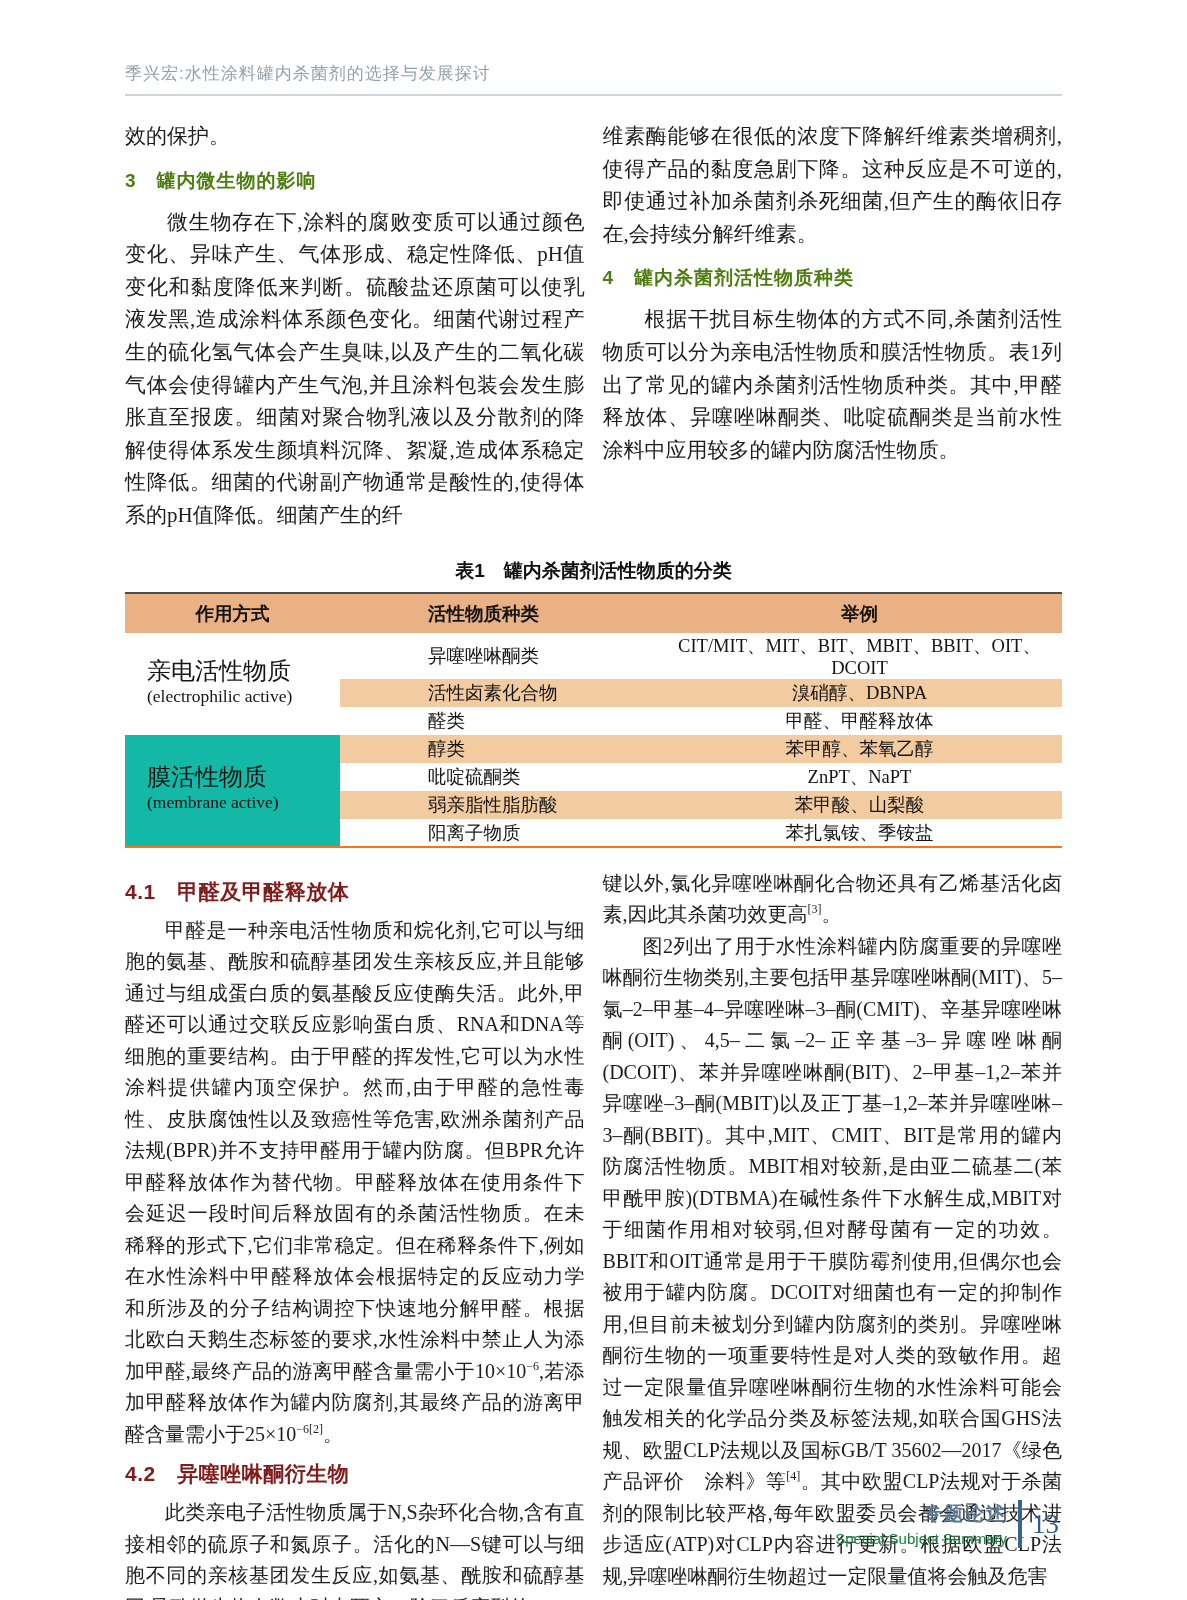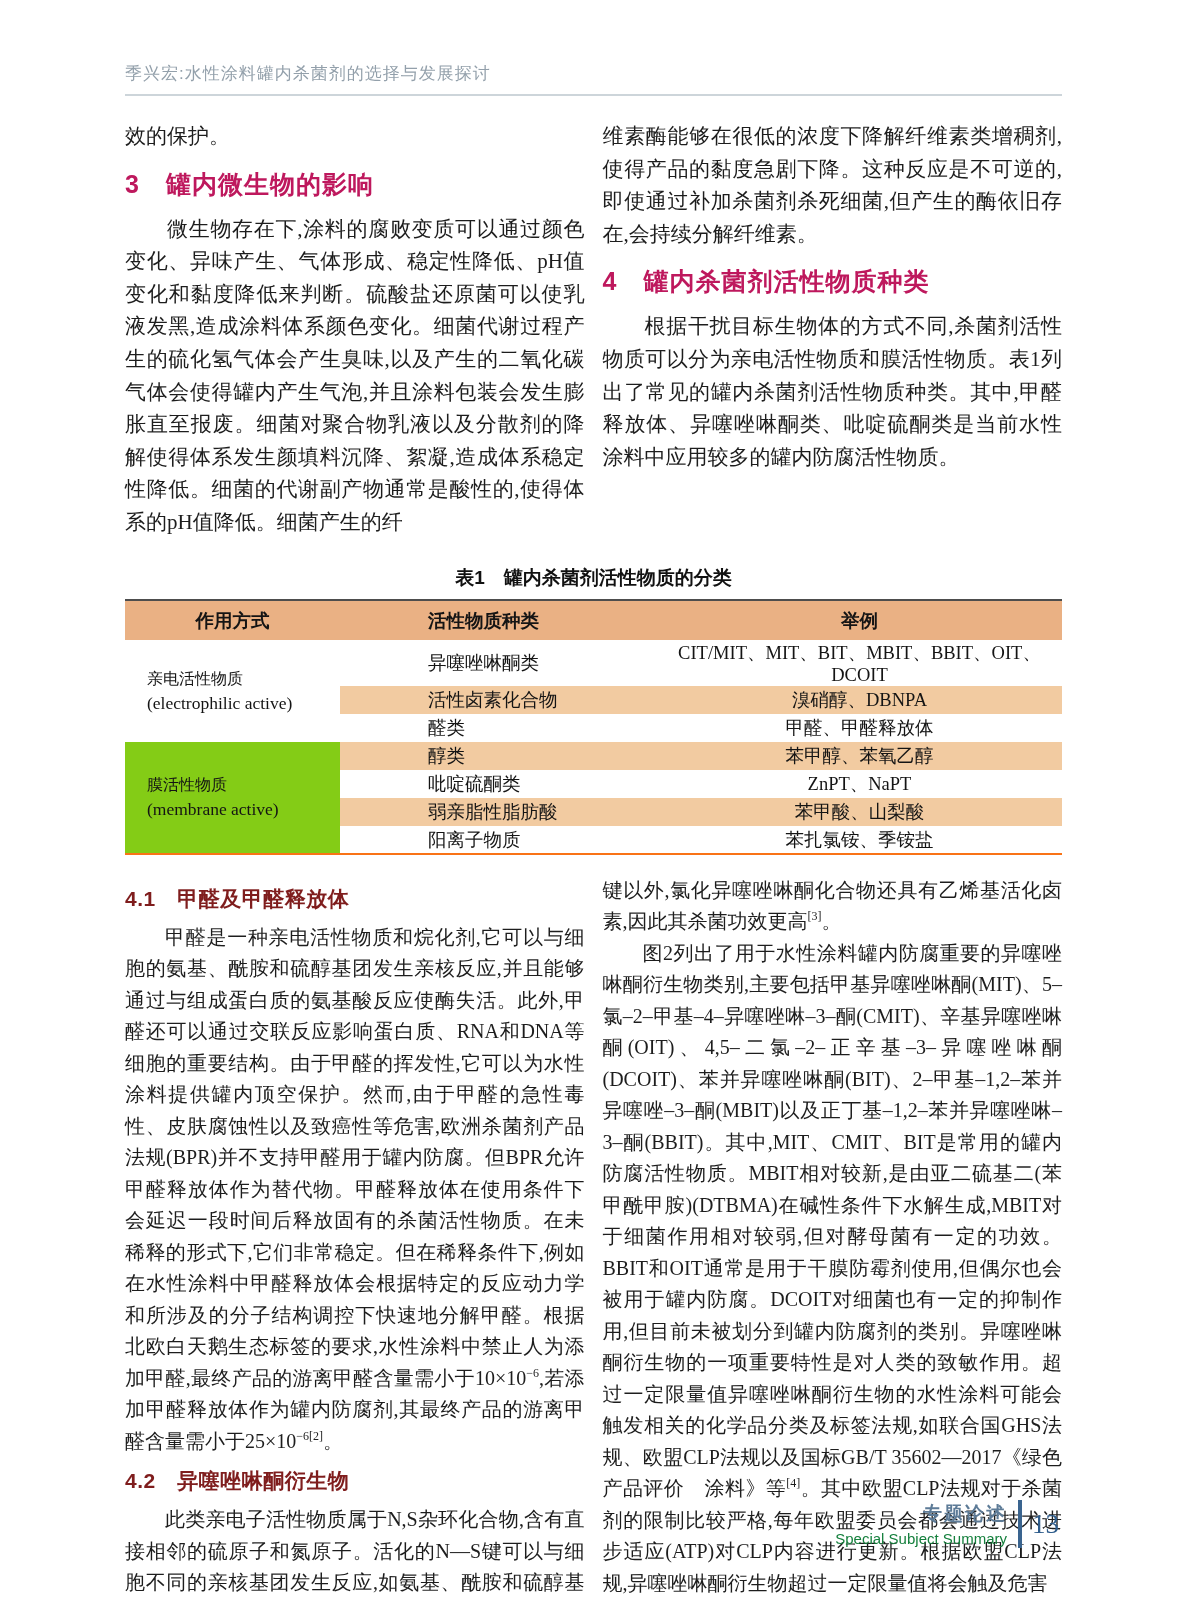--- a/index.html
+++ b/index.html
@@ -18,21 +18,21 @@
   .columns { display:flex; gap:18px; }
   .col { flex:1 1 0; min-width:0; }
   .top-columns { margin-top:24px; }
   .bottom-columns { margin-top:20px; }
   p.body { font-size:21px; line-height:32.6px; text-align:justify; color:#1d1d1d; }
   .bottom-columns p.body { font-size:20px; line-height:31.5px; }
   p.indent { text-indent:2em; }
   sup { font-size:0.60em; line-height:0; vertical-align:super; }
   .sec-heading {
     font-family:"Liberation Sans","DejaVu Sans",sans-serif;
-    font-size:25px; font-weight:bold; color:#be185d;
+    font-size:19px; font-weight:bold; color:#4d7c0f;
     margin:15px 0 12px 0; letter-spacing:1px;
   }
   .sub-heading {
     font-family:"Liberation Sans","DejaVu Sans",sans-serif;
     font-size:21px; font-weight:bold; color:#7f1d1d;
     margin:10px 0 9px 0; letter-spacing:0.5px;
   }
   
   .table-block { margin-top:26px; }
   .cap-cn { text-align:center; font-family:"Liberation Sans","DejaVu Sans",sans-serif; font-weight:bold; font-size:19px; color:#111; }
@@ -40,22 +40,22 @@
   table.biocides { width:100%; border-collapse:collapse; margin-top:8px; border-top:2px solid #4d4d4d; border-bottom:2px solid #f97316; }
   table.biocides th, table.biocides td { font-weight:normal; font-size:18.5px; color:#141414; }
   table.biocides thead th { background:#eab184; height:40px; font-weight:600; }
   th.h1 { text-align:center; }
   th.h2 { text-align:left; padding-left:88px; }
   th.h3 { text-align:center; }
   td.c2 { text-align:left; padding-left:88px; height:28px; }
   td.c3 { text-align:center; height:28px; }
   tr.shaded td.c2, tr.shaded td.c3 { background:#f2cba1; }
   td.mode { text-align:left; padding-left:22px; vertical-align:middle; line-height:25px; }
-  td.mode.peach { background:#84cc16; }
-  td.mode .mode-cn { font-size:16px; }
+  td.mode.peach { background:#14b8a6; }
+  td.mode .mode-cn { font-size:24px; }
   td.mode .mode-en { font-size:17.5px; }
   col.w1 { width:215px; } col.w2 { width:317px; } col.w3 { width:auto; }
   
   .page-footer { position:absolute; right:128px; bottom:52px; display:flex; align-items:center;margin-top:28px; }
   .f-labels { text-align:right; margin-right:11px; }
   .f-cn { font-family:"Liberation Sans","DejaVu Sans",sans-serif; font-weight:bold; font-size:19px; color:#5d7b97; letter-spacing:2px; }
   .f-en { font-family:"Liberation Sans","DejaVu Sans",sans-serif; font-size:15px; color:#15803d; margin-top:3px; }
   .f-bar { width:4px; height:48px; background:#3a648f; margin-right:10px; }
   .f-num { font-size:27px; color:#2f5d8c; }
 </style>

